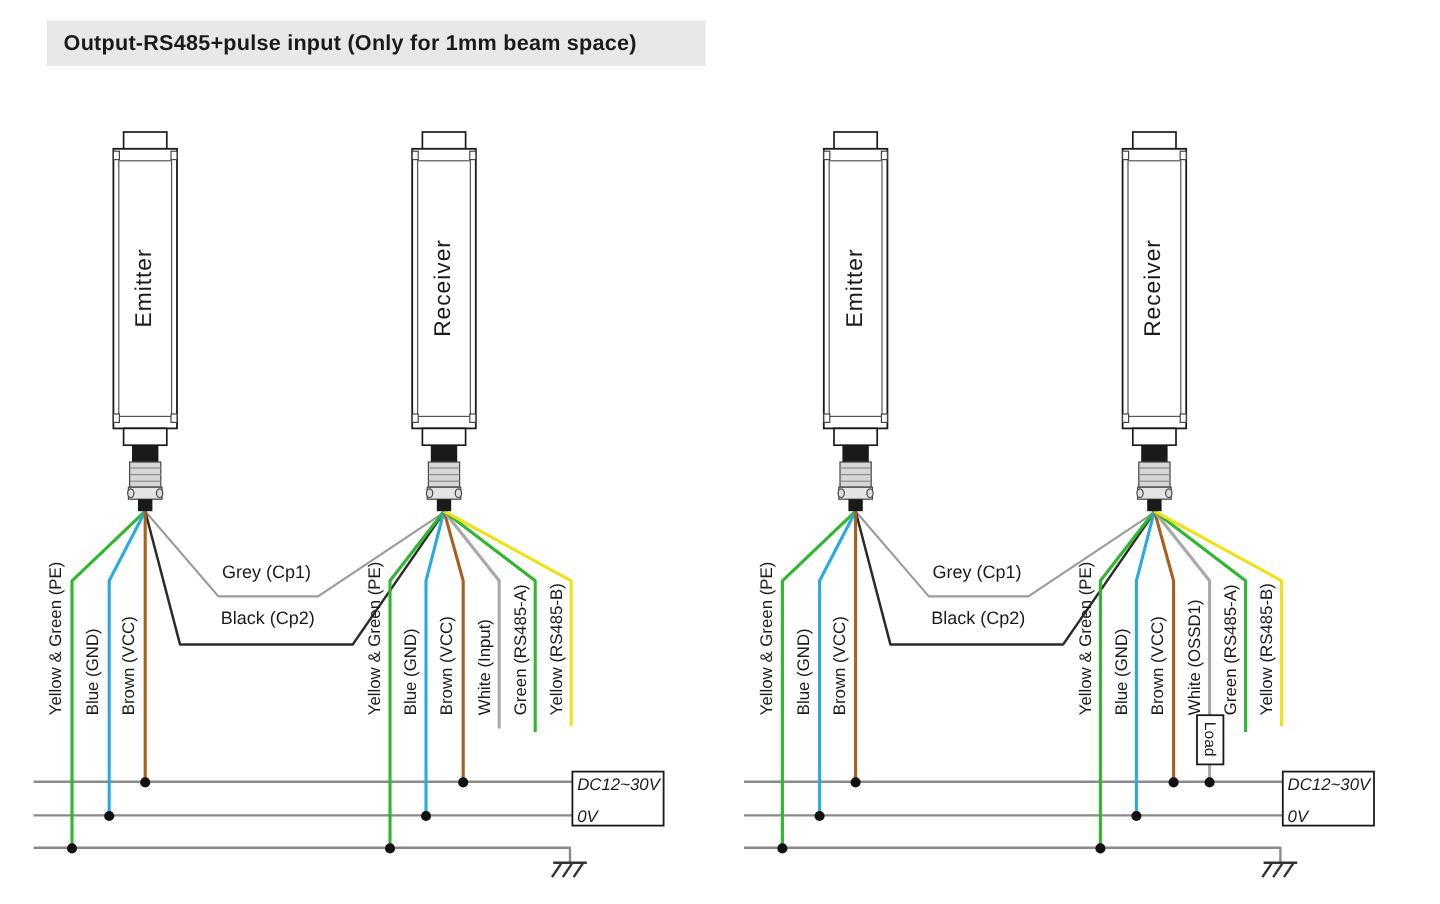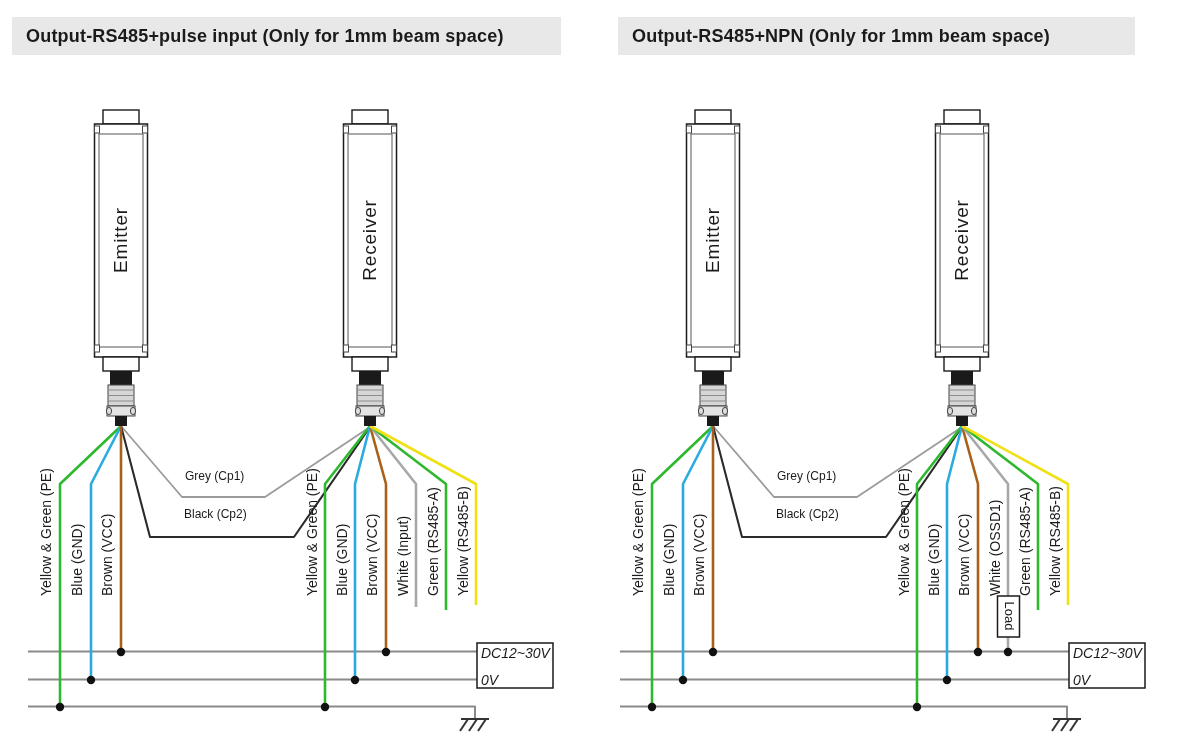--- a/index.html
+++ b/index.html
@@ -5,21 +5,21 @@
   html,body{margin:0;padding:0;background:#ffffff;}
   .canvas{position:relative;width:1200px;height:753px;background:#fff;overflow:hidden;
           font-family:"Liberation Sans", sans-serif;color:#1a1a1a;}
   svg{position:absolute;left:0;top:0;}
   .titlebar{position:absolute;height:38px;background:#e8e8e8;font-size:18px;font-weight:bold;
             line-height:38px;padding-left:14px;box-sizing:border-box;white-space:nowrap;letter-spacing:.2px;}
   .vlabel{position:absolute;transform:rotate(-90deg);transform-origin:0 0;font-size:14px;
           line-height:15px;white-space:nowrap;}
   .devlabel{position:absolute;transform:translate(-50%,-50%) rotate(-90deg);font-size:19px;
             letter-spacing:.8px;white-space:nowrap;}
-  .cplabel{position:absolute;font-size:12px;white-space:nowrap;}
+  .cplabel{position:absolute;font-size:15px;white-space:nowrap;}
   .boxlabel{position:absolute;font-size:14px;line-height:16px;white-space:nowrap;font-style:italic;}
   .loadlabel{position:absolute;transform:translate(-50%,-50%) rotate(90deg);font-size:13px;white-space:nowrap;}
 </style>
 </head>
 <body>
 
 <div class="canvas">
 
   <svg id="diagram" width="1200" height="753">
       <g>
@@ -154,21 +154,21 @@
         <circle cx="652" cy="707" r="4.2" fill="#111"></circle>
         <circle cx="683" cy="680" r="4.2" fill="#111"></circle>
         <circle cx="713" cy="652" r="4.2" fill="#111"></circle>
         <circle cx="917" cy="707" r="4.2" fill="#111"></circle>
         <circle cx="947" cy="680" r="4.2" fill="#111"></circle>
         <circle cx="978" cy="652" r="4.2" fill="#111"></circle>
         <circle cx="1008" cy="652" r="4.2" fill="#111"></circle>
       </g>
     </svg>
 
-  <div class="titlebar" style="left:12px;top:17px;width:549px;">Output-RS485+pulse input (Only for 1mm beam space)</div>
+  <div class="titlebar" style="left:39px;top:17px;width:549px;">Output-RS485+pulse input (Only for 1mm beam space)</div>
 
   <div class="devlabel" style="left:121px;top:240px;">Emitter</div>
   <div class="devlabel" style="left:370px;top:240px;">Receiver</div>
 
   <div class="vlabel" style="left:39px;top:596px;">Yellow &amp; Green (PE)</div>
   <div class="vlabel" style="left:70px;top:596px;">Blue (GND)</div>
   <div class="vlabel" style="left:100px;top:596px;">Brown (VCC)</div>
 
   <div class="cplabel" style="left:185px;top:469px;">Grey (Cp1)</div>
   <div class="cplabel" style="left:184px;top:507px;">Black (Cp2)</div>
@@ -176,21 +176,20 @@
   <div class="vlabel" style="left:305px;top:596px;">Yellow &amp; Green (PE)</div>
   <div class="vlabel" style="left:335px;top:596px;">Blue (GND)</div>
   <div class="vlabel" style="left:365px;top:596px;">Brown (VCC)</div>
   <div class="vlabel" style="left:396px;top:596px;">White (Input)</div>
   <div class="vlabel" style="left:426px;top:596px;">Green (RS485-A)</div>
   <div class="vlabel" style="left:456px;top:596px;">Yellow (RS485-B)</div>
 
   <div class="boxlabel" style="left:481px;top:645px;">DC12~30V</div>
   <div class="boxlabel" style="left:481px;top:672px;">0V</div>
 
-  <div class="titlebar" style="left:618px;top:17px;width:517px;">Output-RS485+NPN (Only for 1mm beam space)</div>
 
   <div class="devlabel" style="left:713px;top:240px;">Emitter</div>
   <div class="devlabel" style="left:962px;top:240px;">Receiver</div>
 
   <div class="vlabel" style="left:631px;top:596px;">Yellow &amp; Green (PE)</div>
   <div class="vlabel" style="left:662px;top:596px;">Blue (GND)</div>
   <div class="vlabel" style="left:692px;top:596px;">Brown (VCC)</div>
 
   <div class="cplabel" style="left:777px;top:469px;">Grey (Cp1)</div>
   <div class="cplabel" style="left:776px;top:507px;">Black (Cp2)</div>

